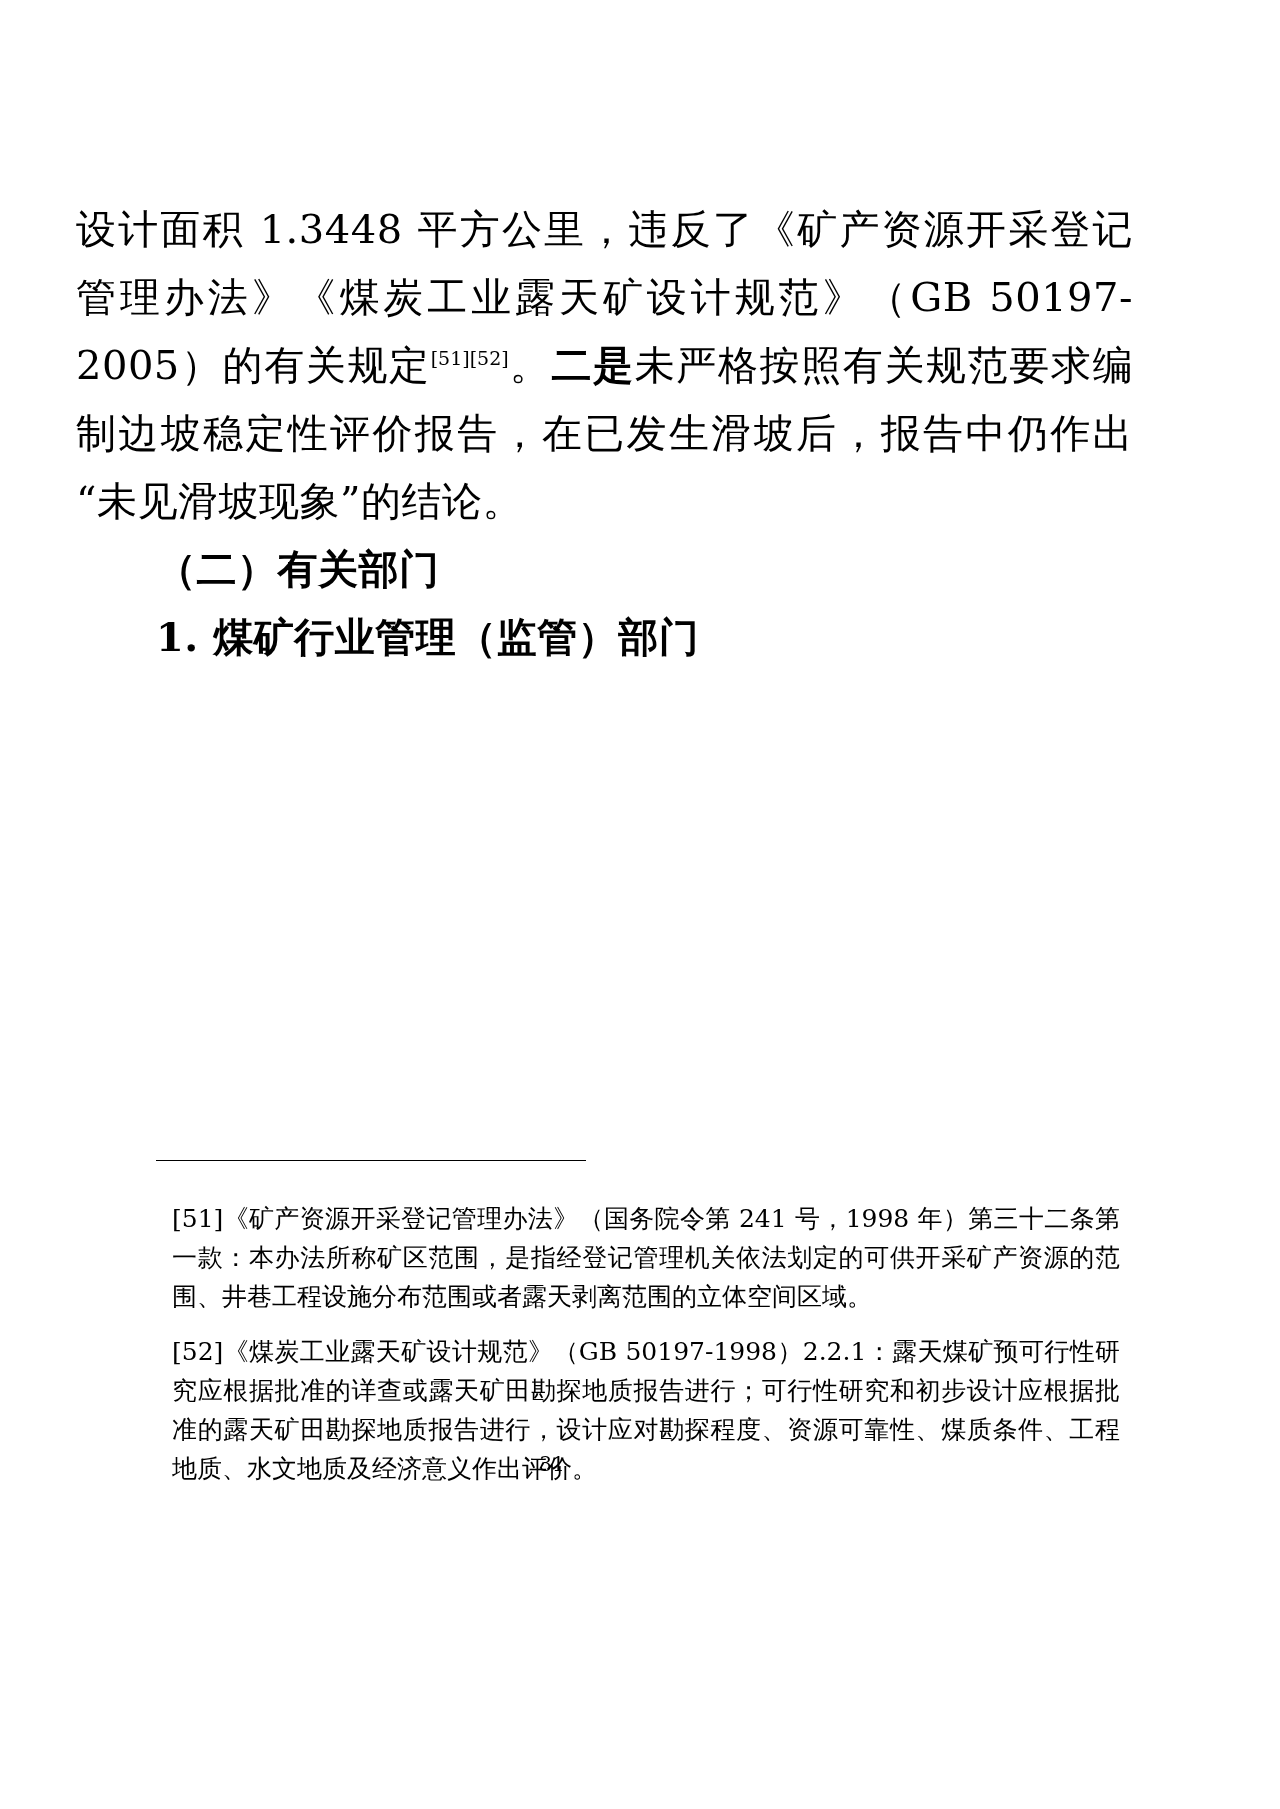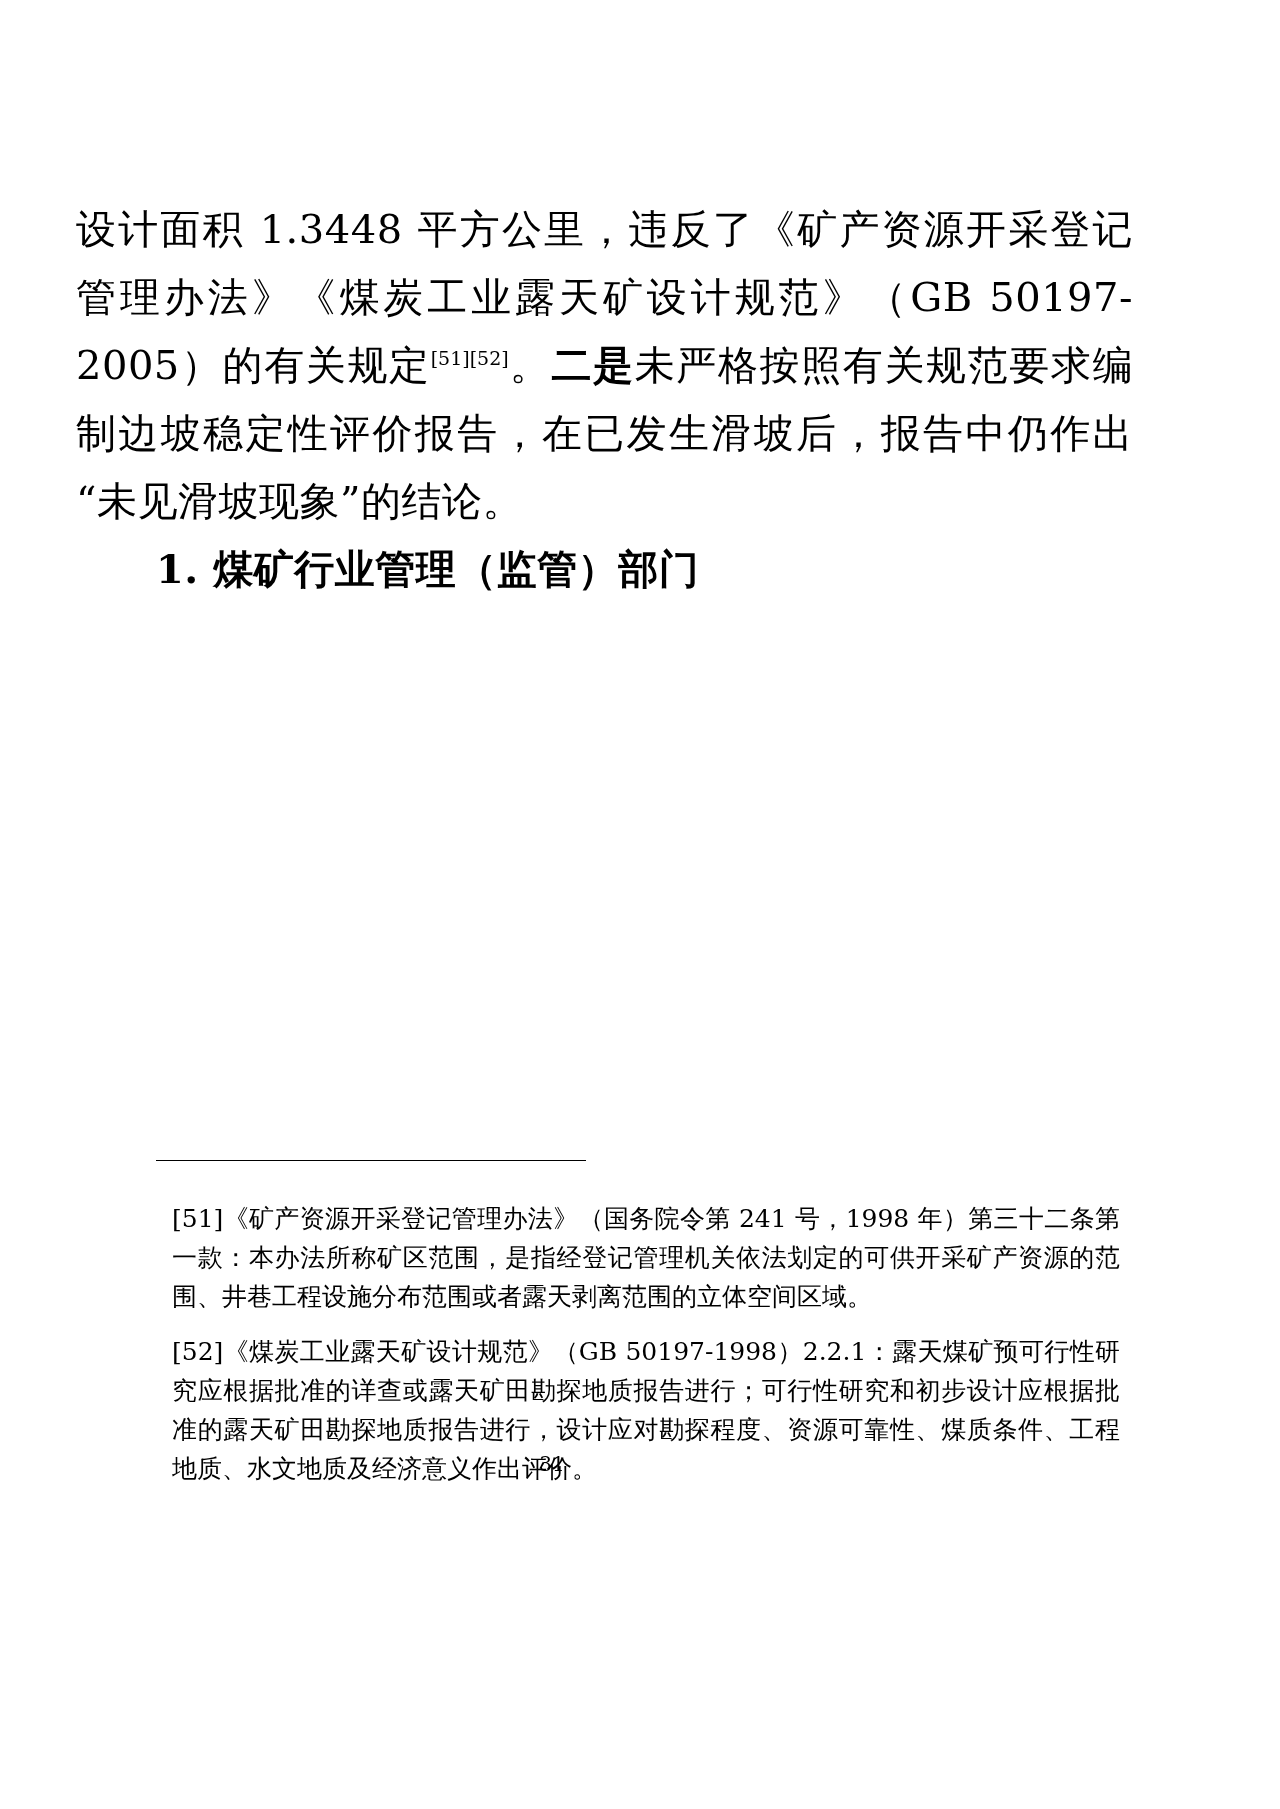--- a/index.html
+++ b/index.html
@@ -84,20 +84,21 @@
 <body>
 
 <div class="page">
 
   <div class="body-text">
 
     <p class="para no-indent"><span>设计面积 1.3448 平方公里，违反了《矿产资源开采登记管理办法》《煤炭工业露天矿设计规范》（GB 50197-2005）的有关规定</span><sup class="fnref">[51][52]</sup><span>。</span><span class="bold">二是</span><span>未严格按照有关规范要求编制边坡稳定性评价报告，在已发生滑坡后，报告中仍作出“未见滑坡现象”的结论。</span></p>
 
 
 
+    <p class="para"><span class="bold">（二）有关部门</span></p>
 
     <p class="para"><span class="bold">1. 煤矿行业管理（监管）部门</span></p>
 
 
 
   </div>
 
   <div class="footnote-rule"></div>
 
   <div class="footnotes">

